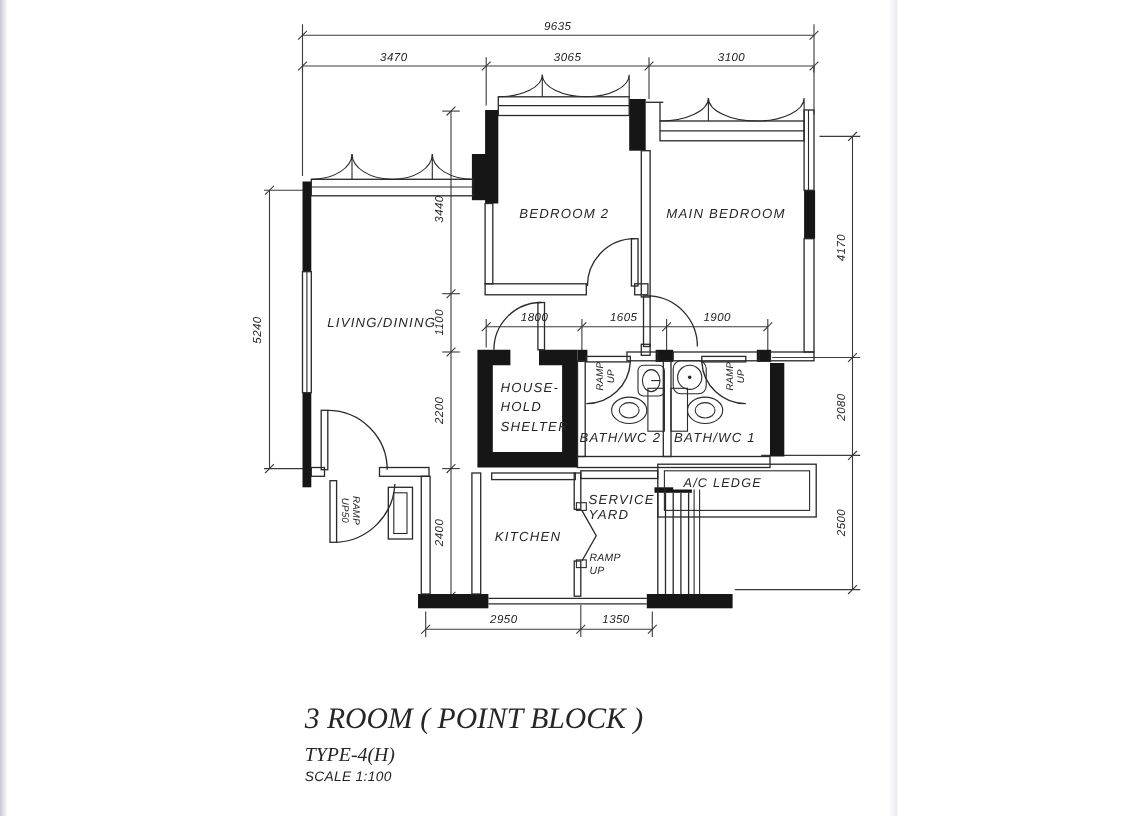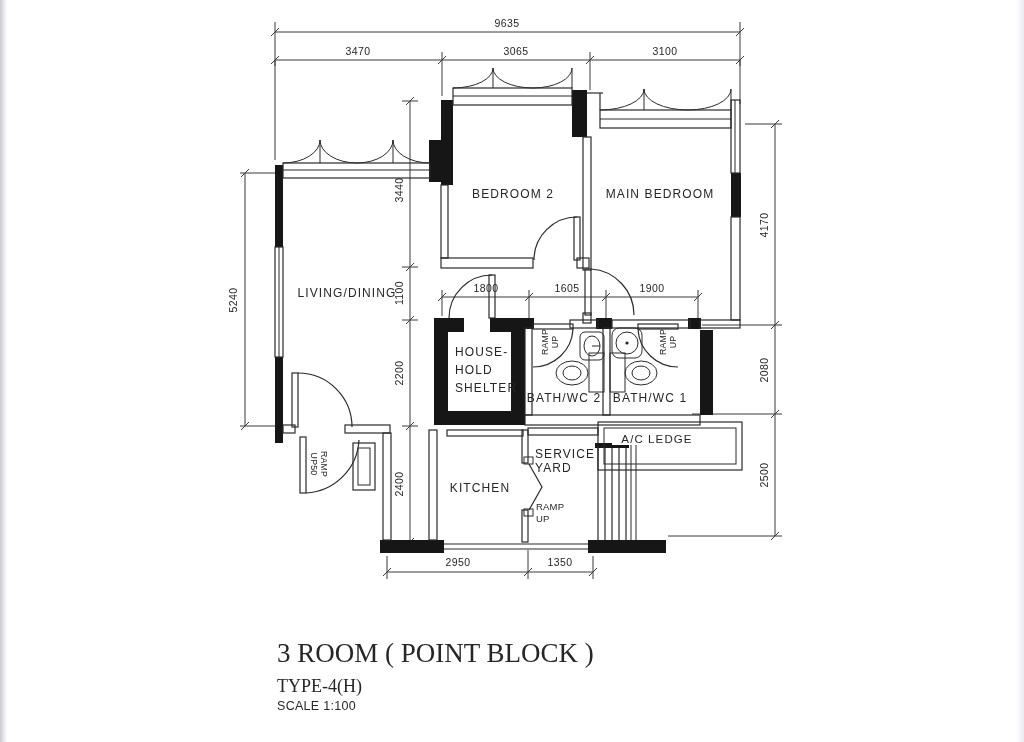--- a/index.html
+++ b/index.html
@@ -1,17 +1,17 @@
 <!DOCTYPE html>
 <html><head>
 <meta charset="utf-8">
 <style>
   html,body{margin:0;padding:0;background:#fff;}
-  .stage{position:relative;width:1024px;height:742px;background:#fff;overflow:hidden;
-         font-family:"Liberation Sans",sans-serif;}
+  .stage{position:relative;width:816px;height:742px;background:#fff;overflow:hidden;
+         font-family:"Liberation Sans",sans-serif;font-style:italic;}
   .edge-l{position:absolute;left:0;top:0;width:7px;height:742px;
           background:linear-gradient(to right,#c9cad1,#fff);}
   .edge-r{position:absolute;right:0;top:0;width:8px;height:742px;
           background:linear-gradient(to left,#e9eaef,#fff);}
   svg{position:absolute;left:0;top:0;}
   svg text{fill:#262626;}
   .dim{font-size:10.5px;letter-spacing:.4px;}
   .room{font-size:12px;letter-spacing:1.1px;}
   .small{font-size:8.8px;letter-spacing:.2px;}
   .thin{stroke:#2a2a2a;stroke-width:1.2;fill:none;}

